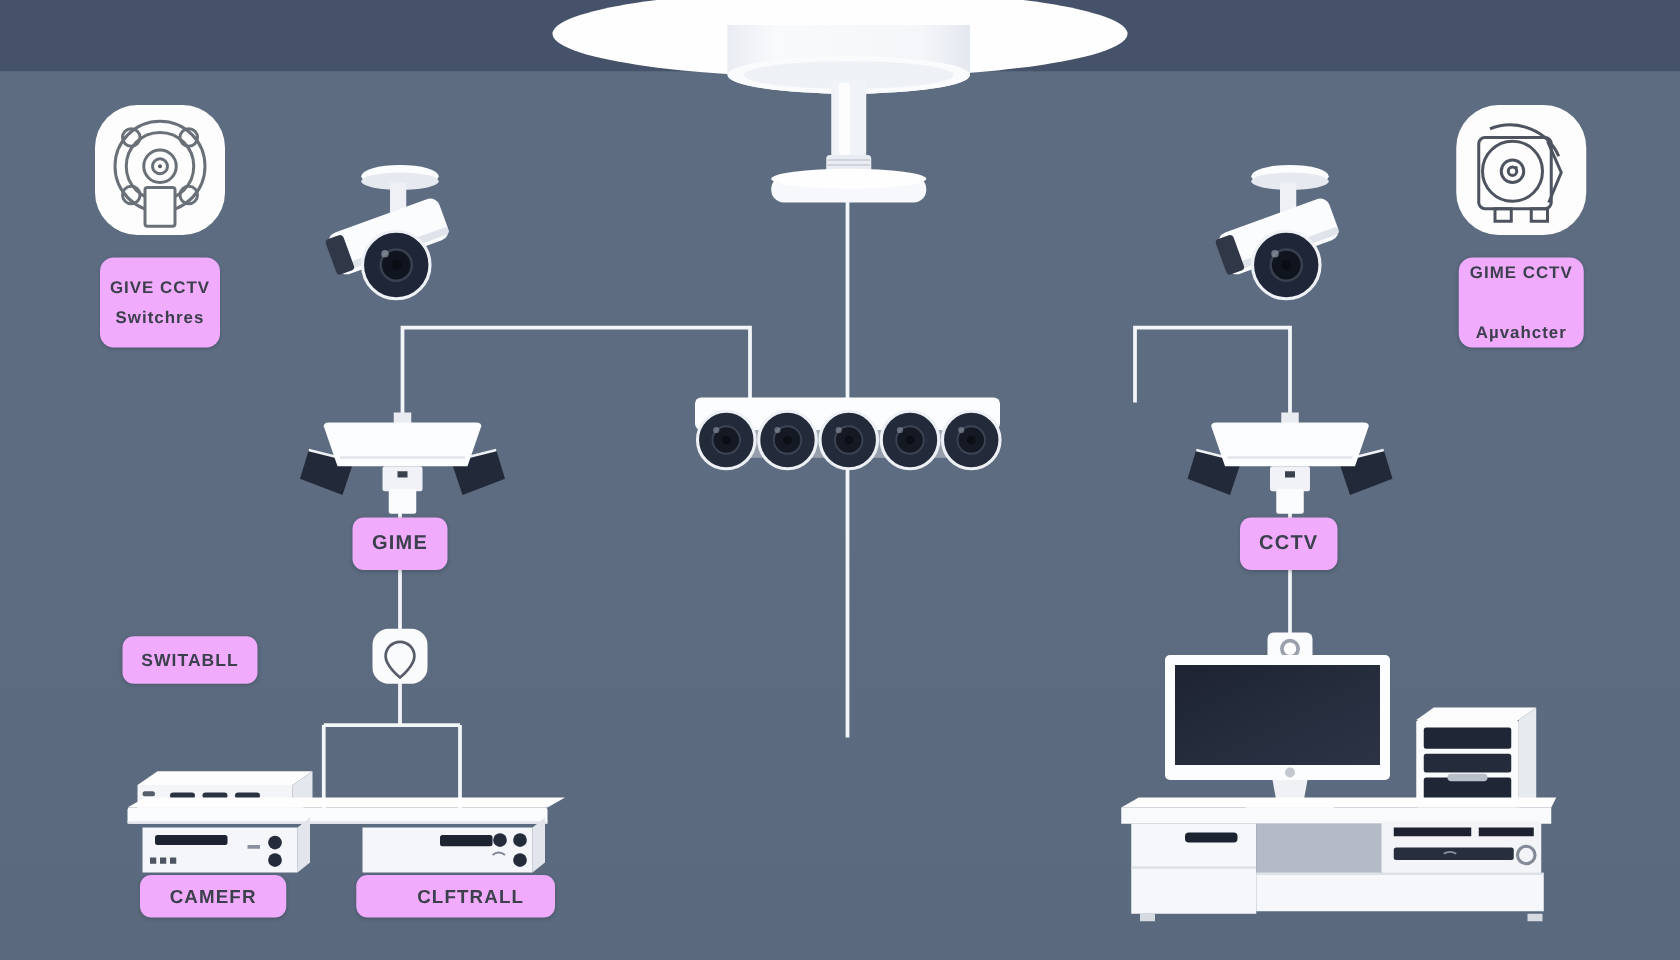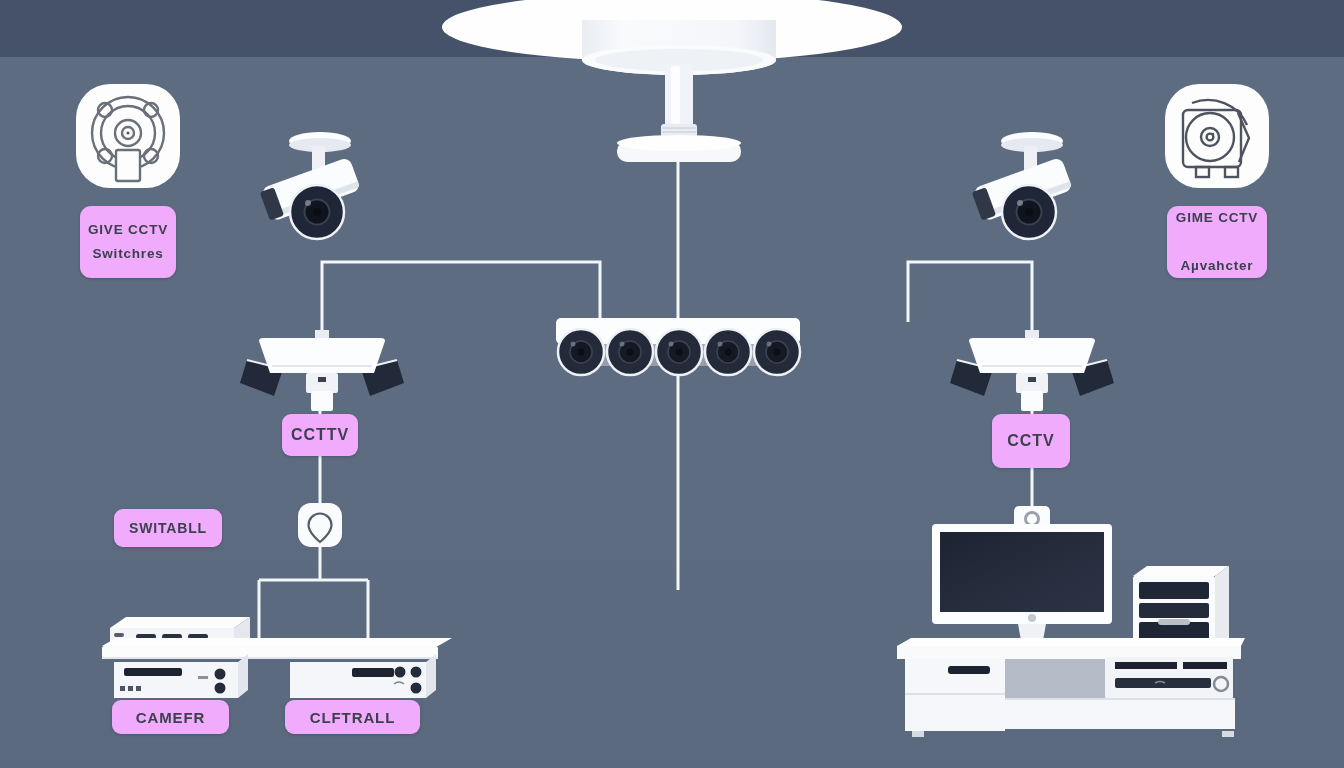--- a/index.html
+++ b/index.html
@@ -288,21 +288,21 @@
 <div class="lbl badge-lbl" style="left:80px; top:206px; width:96px; height:72px;">
   <span>GIVE CCTV</span>
   <span>Switchres</span>
 </div>
 
 <div class="lbl badge-lbl" style="left:1167px; top:206px; width:100px; height:72px;justify-content:space-between;">
   <span>GIME CCTV</span>
   <span>Aµvahcter</span>
 </div>
 
-<div class="lbl cctv-lbl" style="left:282px; top:414px; width:76px; height:42px;">CCTTV</div>
-
-<div class="lbl cctv-lbl" style="left:992px; top:414px; width:78px; height:54px;">CCTV</div>
-
-<div class="lbl small-lbl" style="left:114px; top:509px; width:108px; height:38px;">SWITABLL</div>
+<div class="lbl cctv-lbl" style="left:282px; top:414px; width:76px; height:42px;">GIME</div>
+
+<div class="lbl cctv-lbl" style="left:992px; top:414px; width:78px; height:42px;">CCTV</div>
+
+<div class="lbl small-lbl" style="left:98px; top:509px; width:108px; height:38px;">SWITABLL</div>
 
 <div class="lbl bot-lbl" style="left:112px; top:700px; width:117px; height:34px;">CAMEFR</div>
 
-<div class="lbl bot-lbl" style="left:285px; top:700px; width:135px; height:34px;">CLFTRALL</div>
+<div class="lbl bot-lbl" style="left:285px; top:700px; width:135px; height:34px;padding-left:24px;">CLFTRALL</div>
 
 </body></html>

